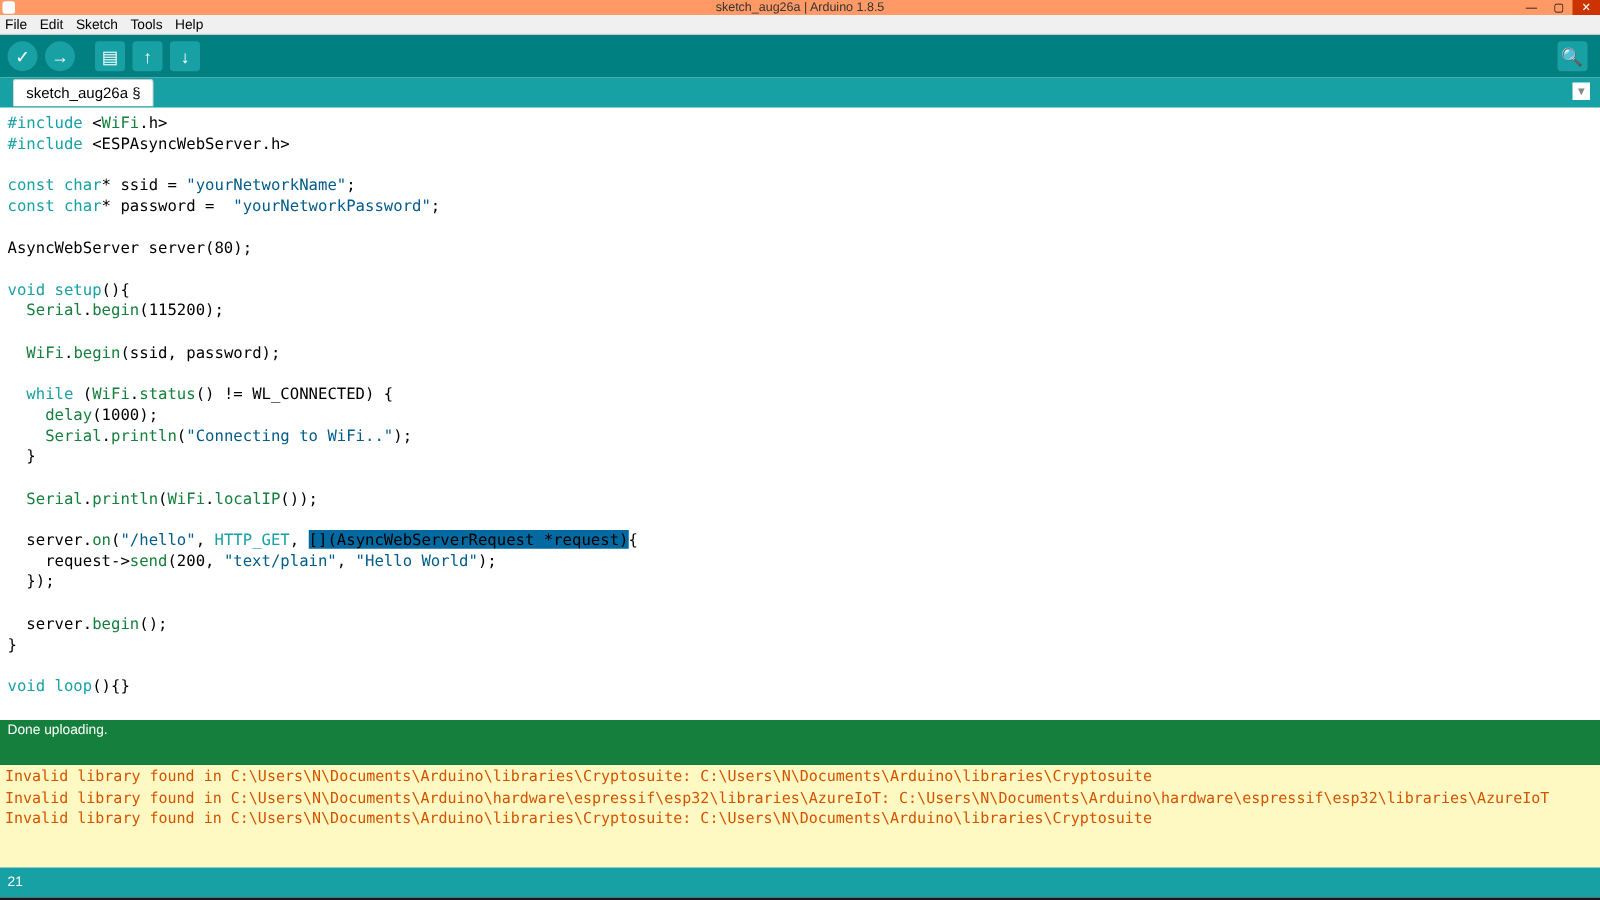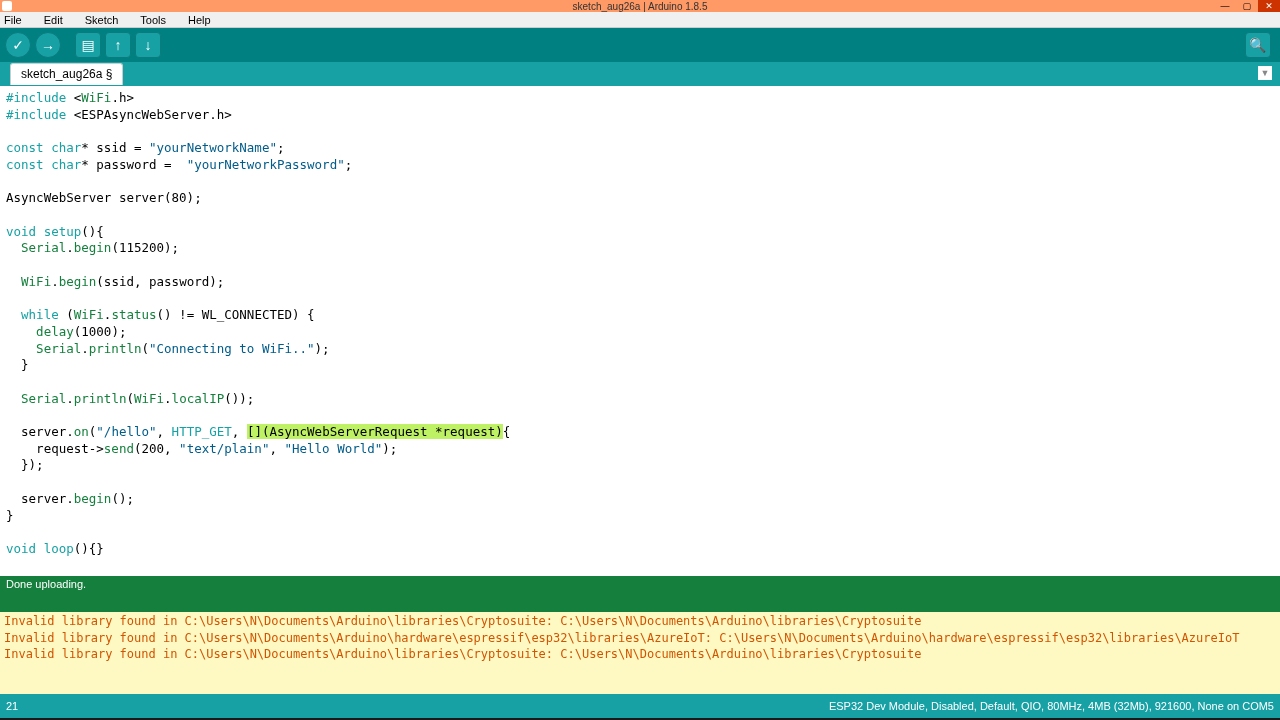--- a/index.html
+++ b/index.html
@@ -5,38 +5,38 @@
 * { margin: 0; padding: 0; box-sizing: border-box; }
 body { font-family: sans-serif; font-size: 12px; width: 1280px; height: 720px; overflow: hidden; background: #fff; }
 
 .titlebar { height: 12px; background: #ff9966; display: flex; align-items: center; position: relative; }
 .titlebar-icon { width: 10px; height: 10px; margin-left: 2px; background: #ffffff; border-radius: 2px; }
 .titlebar-title { position: absolute; left: 50%; transform: translateX(-50%); font-size: 10px; color: #333; }
 .titlebar-buttons { position: absolute; right: 0; display: flex; }
 .titlebar-btn { width: 22px; height: 12px; display: flex; align-items: center; justify-content: center; font-size: 9px; }
 .titlebar-btn.close { background: #cc3300; color: #fff; }
 
-.menubar { height: 16px; background: #f0f0f0; display: flex; align-items: center; padding: 0 4px; font-size: 11px; border-bottom: 1px solid #ccc; gap: 12px;}
+.menubar { height: 16px; background: #f0f0f0; display: flex; align-items: center; padding: 0 4px; font-size: 11px; border-bottom: 1px solid #ccc;}
 .menubar span { margin-right: 10px; cursor: default; }
 
 .toolbar { height: 34px; background: #008080; display: flex; align-items: center; padding: 0 5px; position: relative; }
 .toolbar-btn { width: 26px; height: 26px; border-radius: 4px; background: #17a1a5; margin-right: 4px; display: flex; align-items: center; justify-content: center; color: #fff; font-size: 14px; border: 1px solid #0c7b7e;}
 .toolbar-btn.round { border-radius: 50%; }
 .toolbar-gap { width: 10px; }
 .toolbar-right { position: absolute; right: 5px; }
 
 .tabbar { height: 24px; background: #17a1a5; display: flex; align-items: center; padding-left: 10px; position: relative; }
 .tab { background: #fff; height: 22px; padding: 3px 10px; font-size: 12px; border-radius: 3px 3px 0 0; border: 1px solid #ccc; border-bottom: none;}
 .tab-dropdown { position: absolute; right: 8px; top: 4px; width: 14px; height: 14px; background: #fff; display:flex; align-items:center; justify-content:center; font-size:9px; color:#888;}
 
 .editor { height: 490px; background: #fff; padding: 4px 6px; font-family: Consolas, monospace; font-size: 12.5px; line-height: 16.7px; overflow: hidden; white-space: pre; color: #000;}
 .kw-type { color: #17a1a5; }
 .kw-orange { color: #15803d; }
 .kw-str { color: #005c8a; }
-.hl { background: #bef264; }
+.hl { background: #0369a1; }
 
 .statusbar { height: 36px; background: #15803d; color: #fff; padding: 2px 6px; font-size: 11px; }
 
 .console { height: 82px; background: #fef9c3; color: #d35400; font-family: Consolas, monospace; font-size: 12px; line-height: 16.7px; padding: 1px 4px; overflow: hidden; white-space: pre; }
 
 .bottombar { height: 24px; background: #17a1a5; color: #fff; display: flex; align-items: center; padding: 0 6px; font-size: 11px; }
 .bottombar .right { margin-left: auto; }
 
 .taskbar { height: 32px; background: #1a1a1a; display: flex; align-items: center; padding: 0 2px; position: relative; }
 .task-icon { width: 34px; height: 28px; margin-right: 4px; display: flex; align-items: center; justify-content: center; font-size: 15px; color: #fff; border-radius: 2px;}
@@ -112,21 +112,20 @@
 <div class="statusbar">
   <span>Done uploading.</span>
 </div>
 
 <div class="console"><span>Invalid library found in C:\Users\N\Documents\Arduino\libraries\Cryptosuite: C:\Users\N\Documents\Arduino\libraries\Cryptosuite</span>
 <span>Invalid library found in C:\Users\N\Documents\Arduino\hardware\espressif\esp32\libraries\AzureIoT: C:\Users\N\Documents\Arduino\hardware\espressif\esp32\libraries\AzureIoT</span>
 <span>Invalid library found in C:\Users\N\Documents\Arduino\libraries\Cryptosuite: C:\Users\N\Documents\Arduino\libraries\Cryptosuite</span></div>
 
 <div class="bottombar">
   <span>21</span>
-  <span class="right">ESP32 Dev Module, Disabled, Default, QIO, 80MHz, 4MB (32Mb), 921600, None on COM5</span>
 </div>
 
 <div class="taskbar">
   <div class="task-icon start">⊞</div>
   <div class="task-icon" style="color:#4fc3f7">e</div>
   <div class="task-icon" style="background:#217346">X</div>
   <div class="task-icon" style="background:#4a6a8a">▦</div>
   <div class="task-icon" style="background:#5a2a2a">◉</div>
   <div class="task-icon" style="background:#3a5a7a">◐</div>
   <div class="task-icon" style="background:#333">▣</div>

